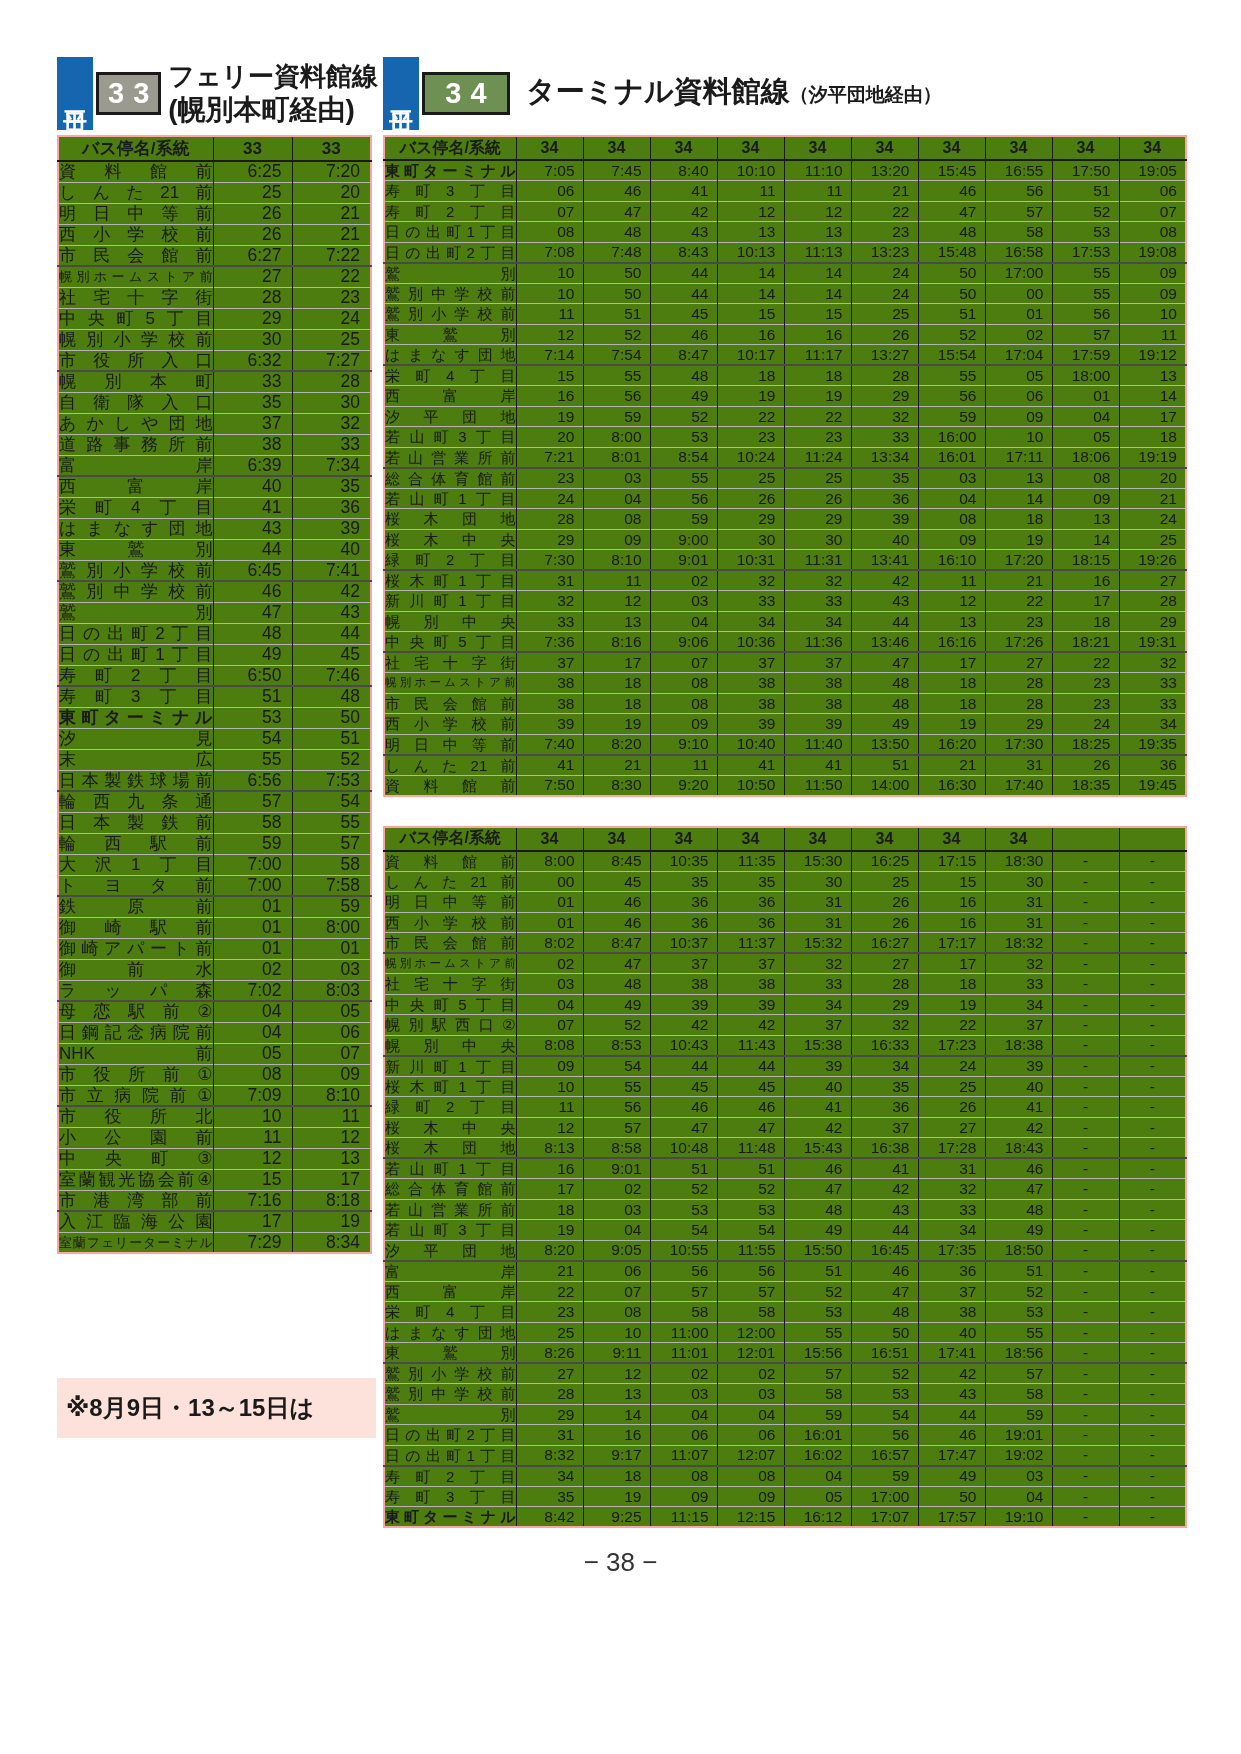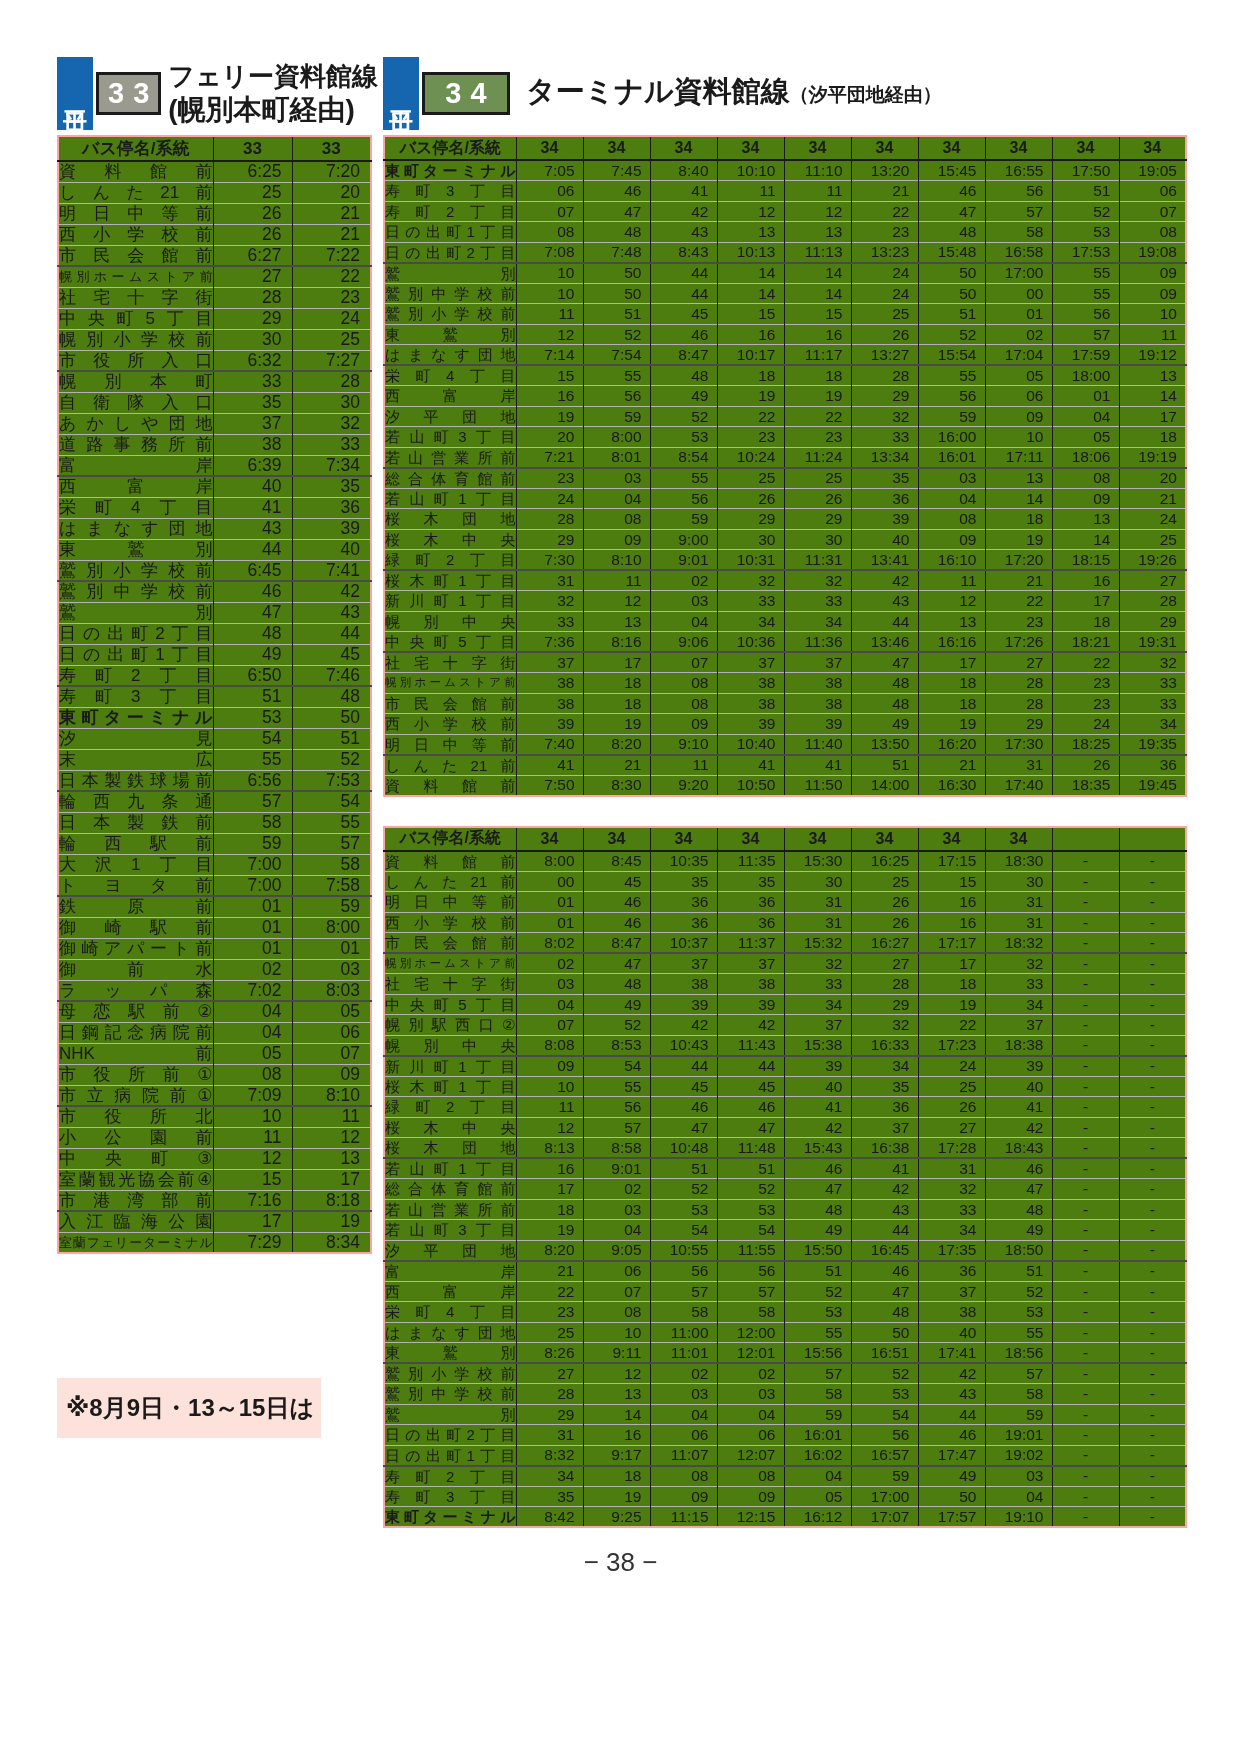--- a/index.html
+++ b/index.html
@@ -60,21 +60,21 @@
   .right-tt { width:802px; }
   .right-tt th { height:24px; font-size:16px; }
   .right-tt td { height:20.5px; }
   .right-tt td.stop { font-size:15px; }
   .right-tt td.stop.long { font-size:11.5px; letter-spacing:-0.3px; }
   .right-tt td.time { font-size:15.5px; padding-right:8px; }
   .table-gap { height:29px; }
 
   
   .note-box {
-    position:absolute; left:57px; top:1378px; width:264px;
+    position:absolute; left:57px; top:1378px; width:319px;
     padding:13px 6px 13px 9px;
   }
   .note-line { font-size:24px; font-weight:bold; line-height:1.4; white-space:nowrap; }
   .note-line2 { padding-left:21px; }
 
   
   .page-number { position:absolute; top:1547px; left:0; width:100%; text-align:center; font-size:26px; color:#333; }
 </style>
 </head>
 <body>

